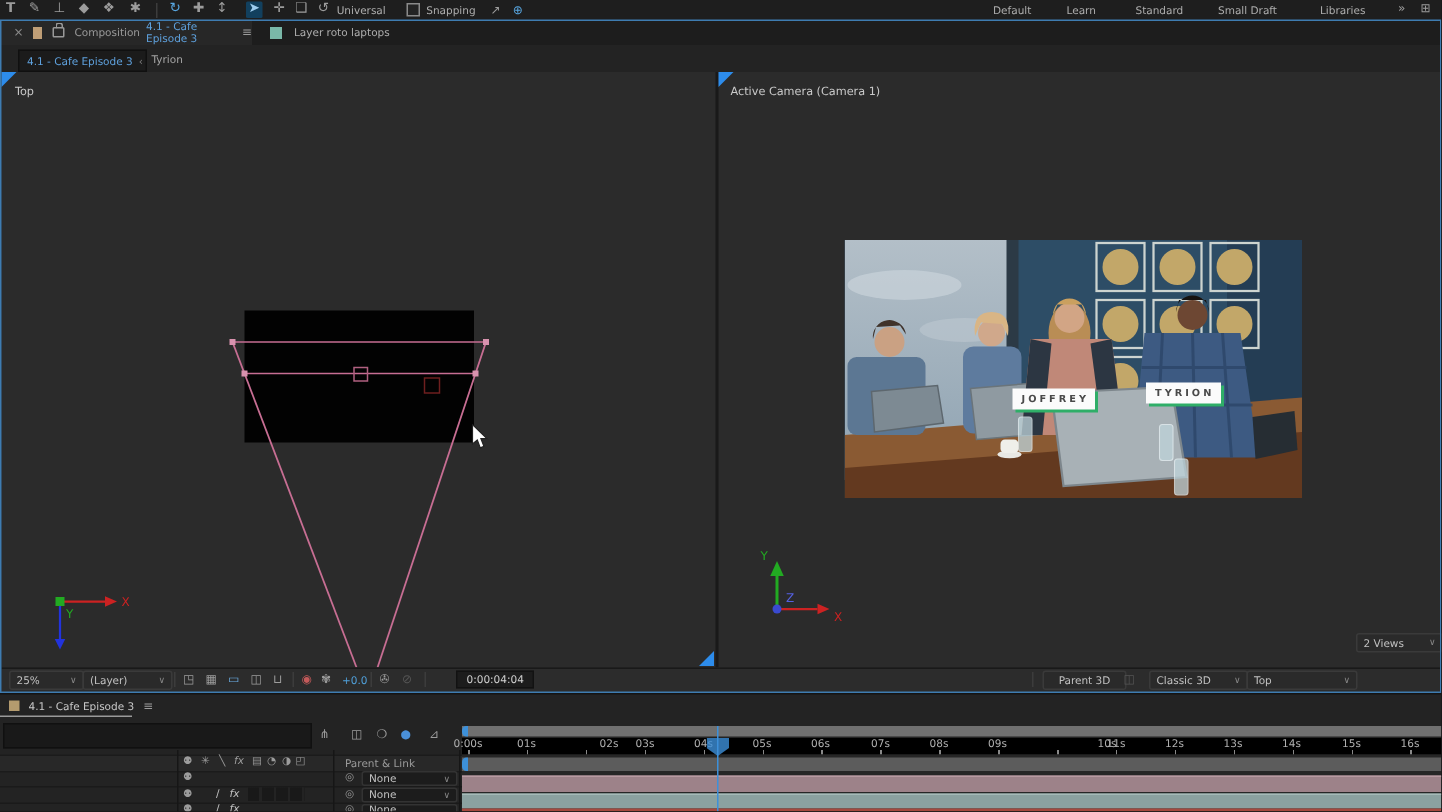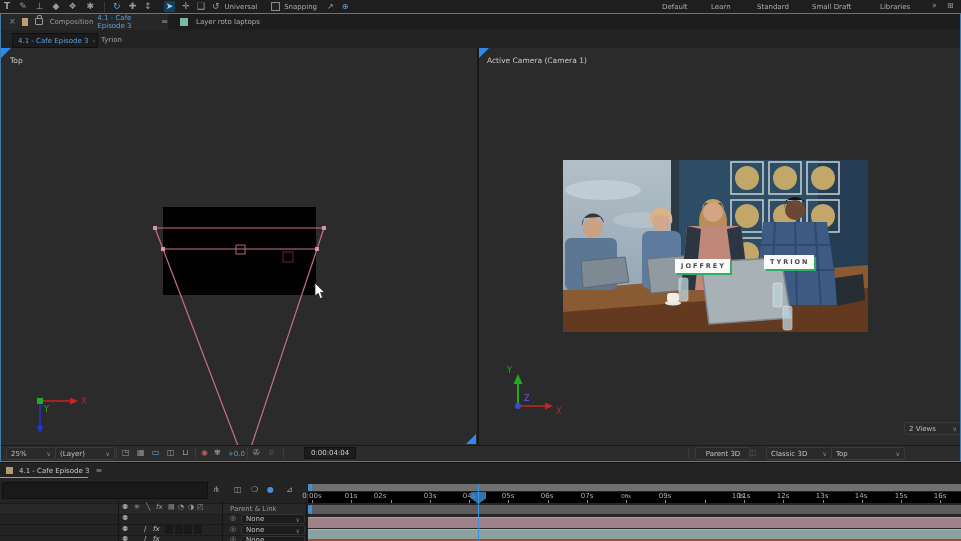--- a/index.html
+++ b/index.html
@@ -268,27 +268,27 @@
   <span class="abs ic sm" style="left:234px;top:486px;">◫</span>
   <span class="abs ic sm" style="left:251px;top:486px;">❍</span>
   <span class="abs ic sm" style="left:267px;top:486px;color:#4a90d9;">●</span>
   <span class="abs ic sm" style="left:286px;top:486px;">⊿</span>
 
   <div class="abs" style="left:308px;top:484px;width:653px;height:7px;background:#707070;"></div>
   <div class="abs" style="left:308px;top:484px;width:4px;height:7px;background:#3d90d9;border-radius:3px 0 0 3px;"></div>
   <div class="abs" style="left:308px;top:492px;width:653px;height:11px;background:#000000;">
     <span class="rlab" style="left:4px;">0:00s</span>
     <span class="rlab" style="left:43px;">01s</span>
-    <span class="rlab" style="left:72px;">02s</span>
+    <span class="rlab" style="left:98px;">02s</span>
     <span class="rlab" style="left:122px;">03s</span>
     <span class="rlab" style="left:161px;">04s</span>
     <span class="rlab" style="left:200px;">05s</span>
     <span class="rlab" style="left:239px;">06s</span>
     <span class="rlab" style="left:279px;">07s</span>
-    <span class="rlab" style="left:318px;font-family:Liberation Serif, serif;">08s</span>
+    <span class="rlab" style="left:318px;">08s</span>
     <span class="rlab" style="left:357px;">09s</span>
     <span class="rlab" style="left:396px;margin-left:34px;">10s</span>
     <span class="rlab" style="left:436px;">11s</span>
     <span class="rlab" style="left:475px;">12s</span>
     <span class="rlab" style="left:514px;">13s</span>
     <span class="rlab" style="left:553px;">14s</span>
     <span class="rlab" style="left:593px;">15s</span>
     <span class="rlab" style="left:632px;">16s</span>
   </div>
   <div class="abs" style="left:312px;top:500px;width:649px;height:3px;background:repeating-linear-gradient(to right,#8a8a8a 0 1px,transparent 1px 39.27px);"></div>

